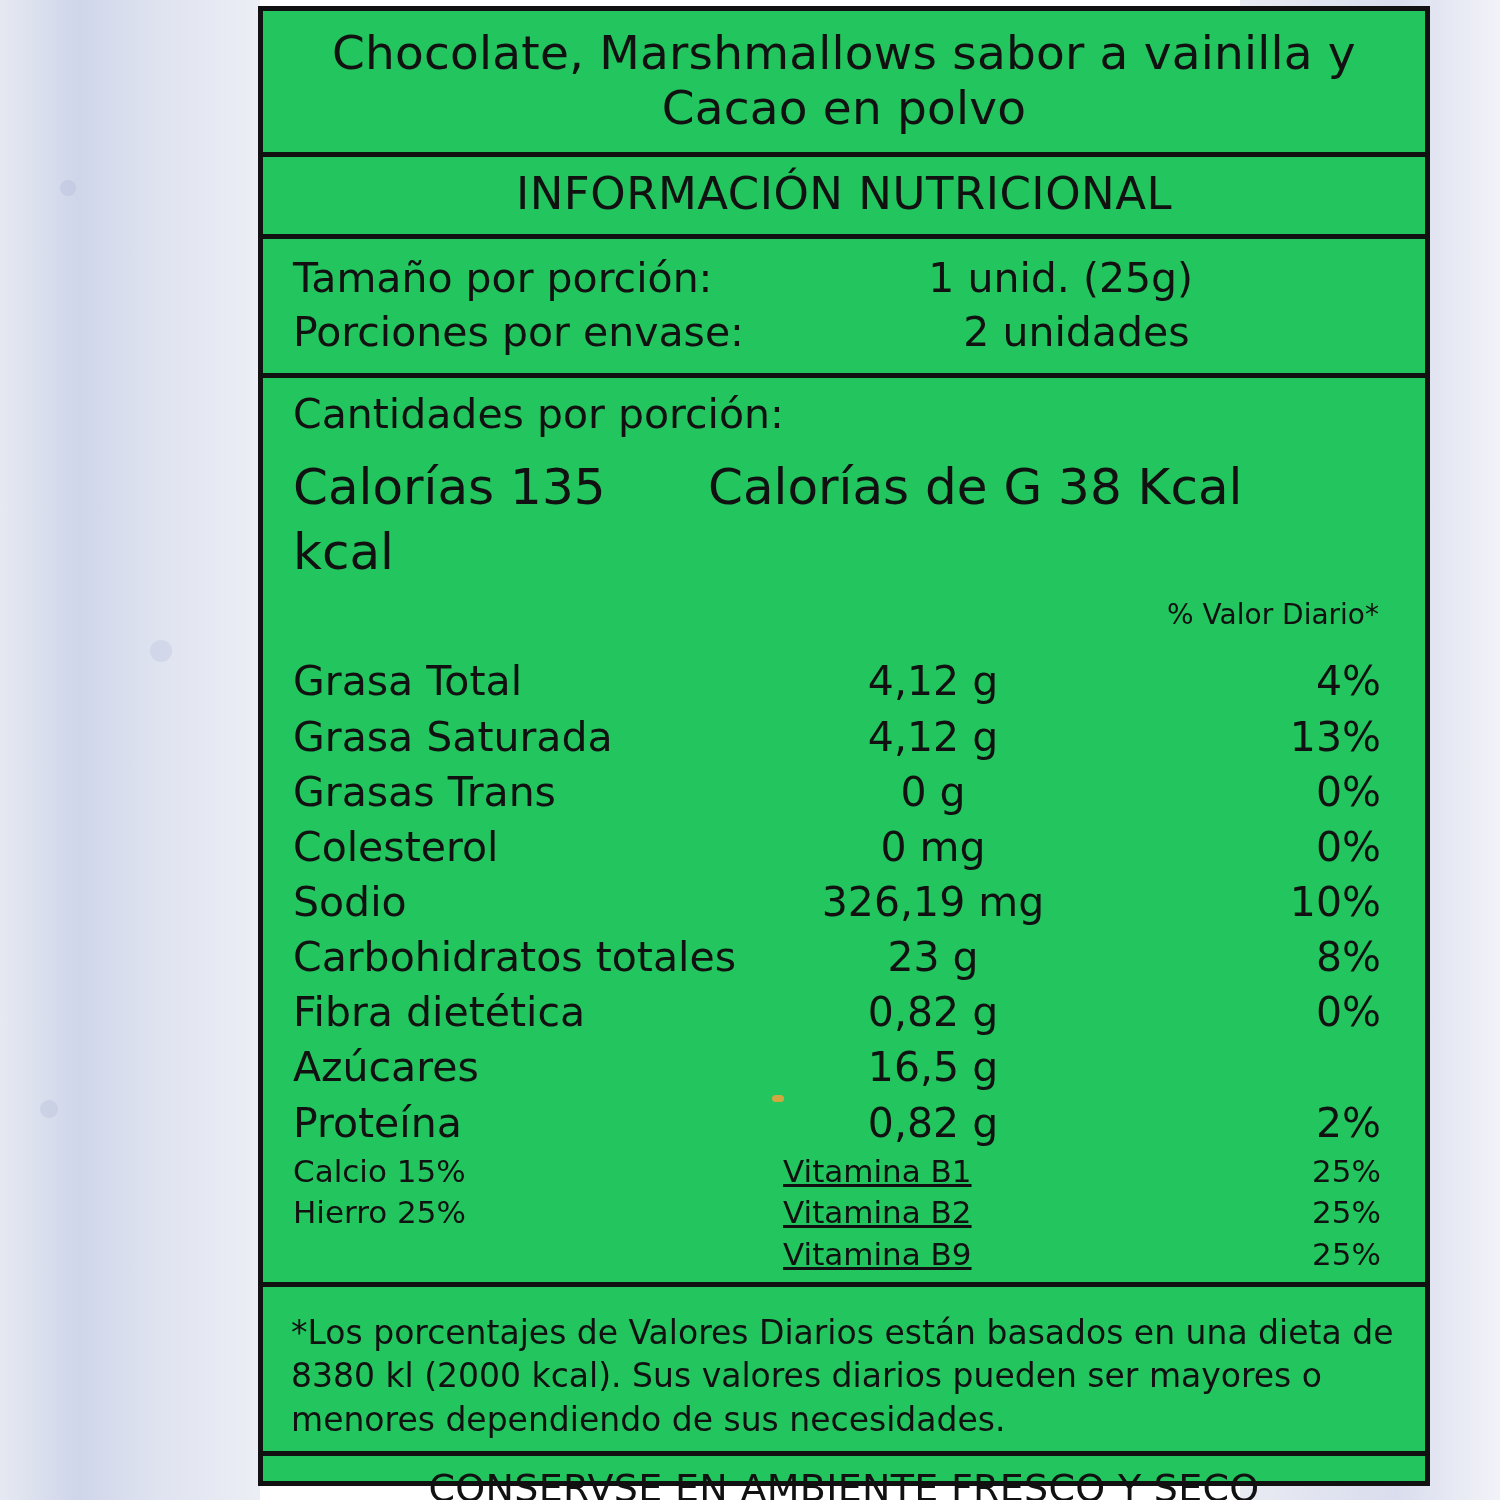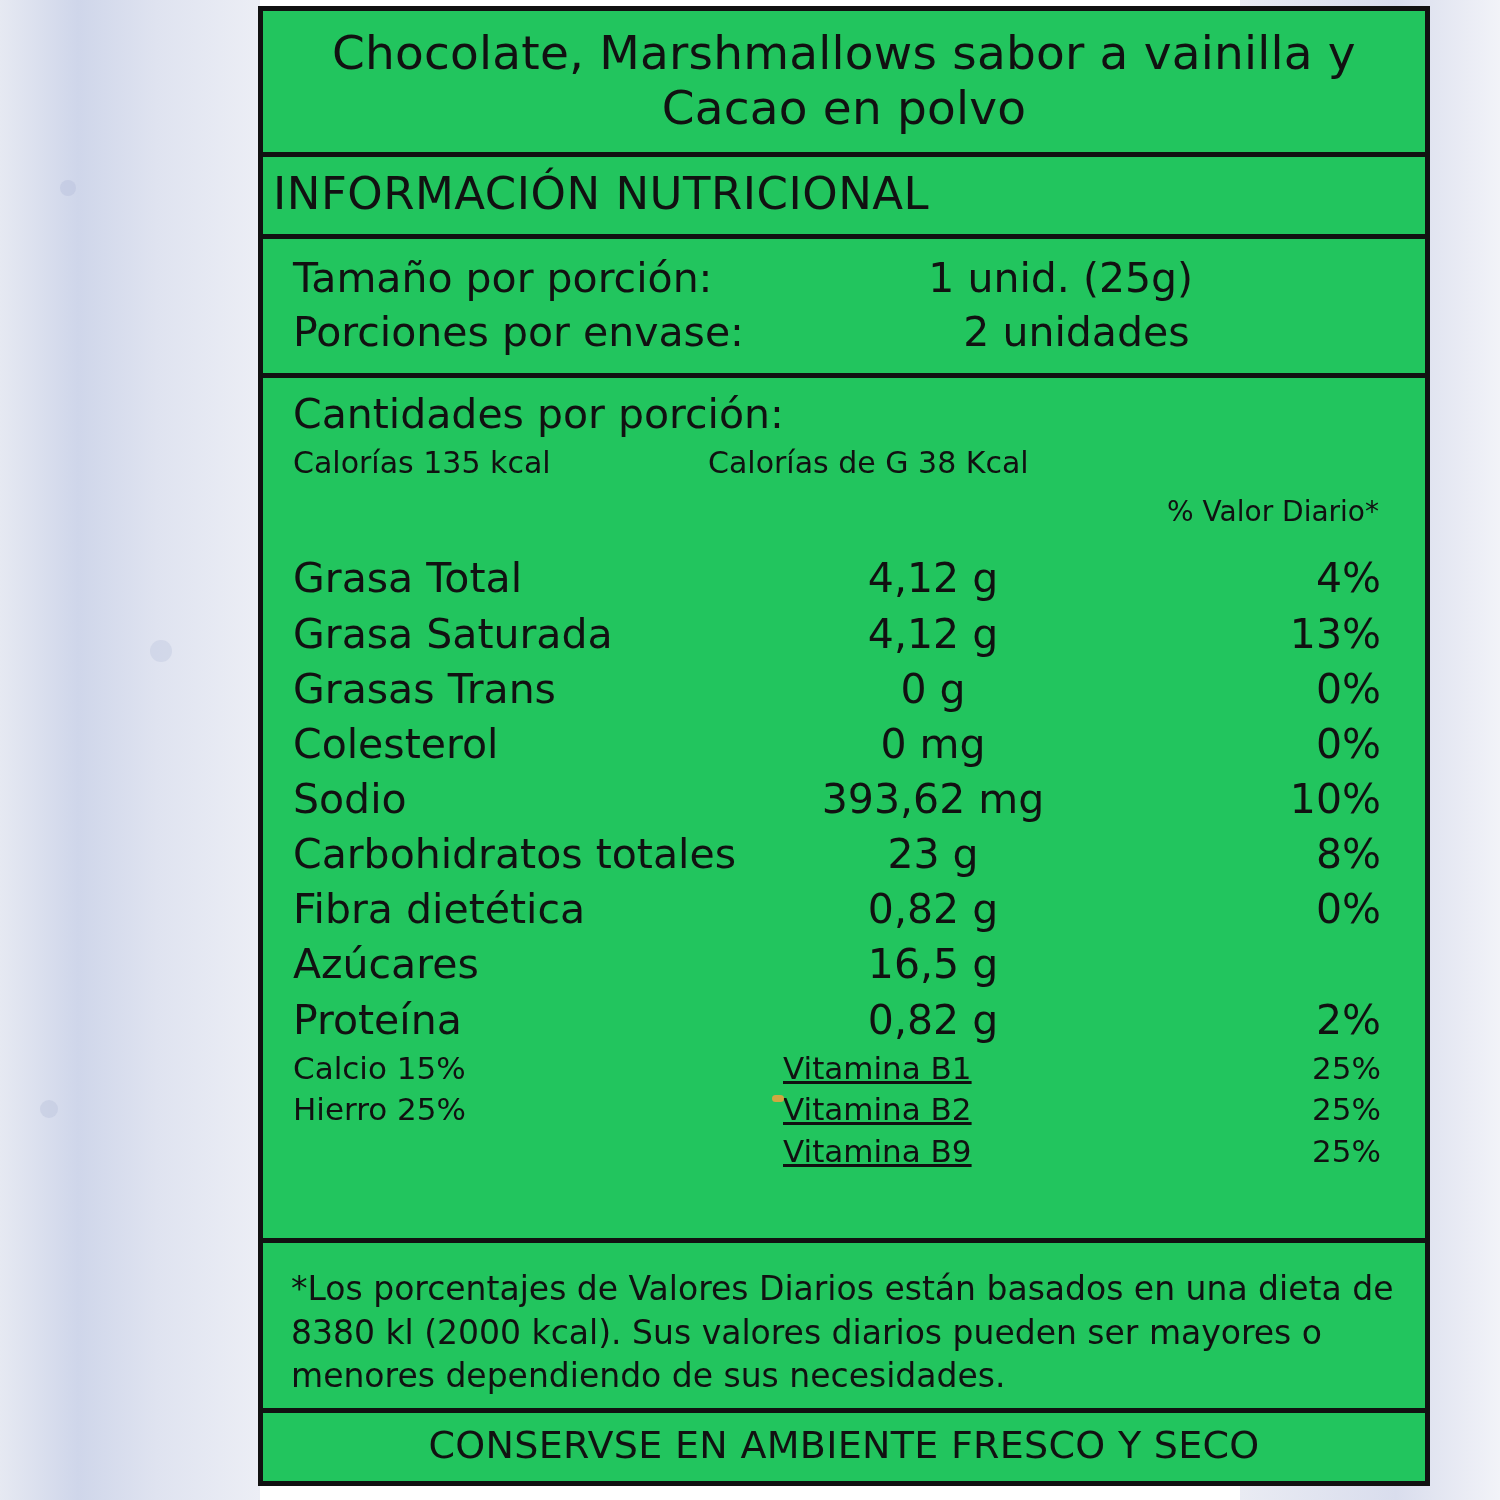--- a/index.html
+++ b/index.html
@@ -62,20 +62,21 @@
     padding: 14px 24px 16px 24px;
     text-align: center;
     font-size: 47px;
     line-height: 1.18;
     letter-spacing: .2px;
   }
 
   
   .heading {
     padding: 10px 10px 14px 10px;
+    text-align: center;
     font-size: 45px;
     letter-spacing: .5px;
   }
 
   
   .serving {
     padding: 12px 30px 14px 30px;
   }
   .serving-row {
     display: flex;
@@ -96,23 +97,23 @@
     padding: 10px 30px 6px 30px;
     display: flex;
     flex-direction: column;
   }
   .amounts {
     font-size: 41px;
     line-height: 1.30;
   }
   .cal-line {
     display: flex;
-    font-size: 30px;
+    font-size: 50px;
     line-height: 1.30;
-    margin-top: 2px;
+    margin-top: 14px;
   }
   .cal-left { flex: 0 0 415px; }
   .cal-right { flex: 1 1 auto; }
 
   .dv-head {
     text-align: right;
     font-size: 28px;
     line-height: 1.25;
     padding-right: 16px;
     margin-top: 12px;
@@ -228,21 +229,21 @@
         </div>
 
         <div class="nrow">
           <span class="n-name">Colesterol</span>
           <span class="n-amt">0 mg</span>
           <span class="n-pct">0%</span>
         </div>
 
         <div class="nrow">
           <span class="n-name">Sodio</span>
-          <span class="n-amt">393,62 mg</span>
+          <span class="n-amt">326,19 mg</span>
           <span class="n-pct">10%</span>
         </div>
 
         <div class="nrow">
           <span class="n-name">Carbohidratos totales</span>
           <span class="n-amt">23 g</span>
           <span class="n-pct">8%</span>
         </div>
 
         <div class="nrow">

